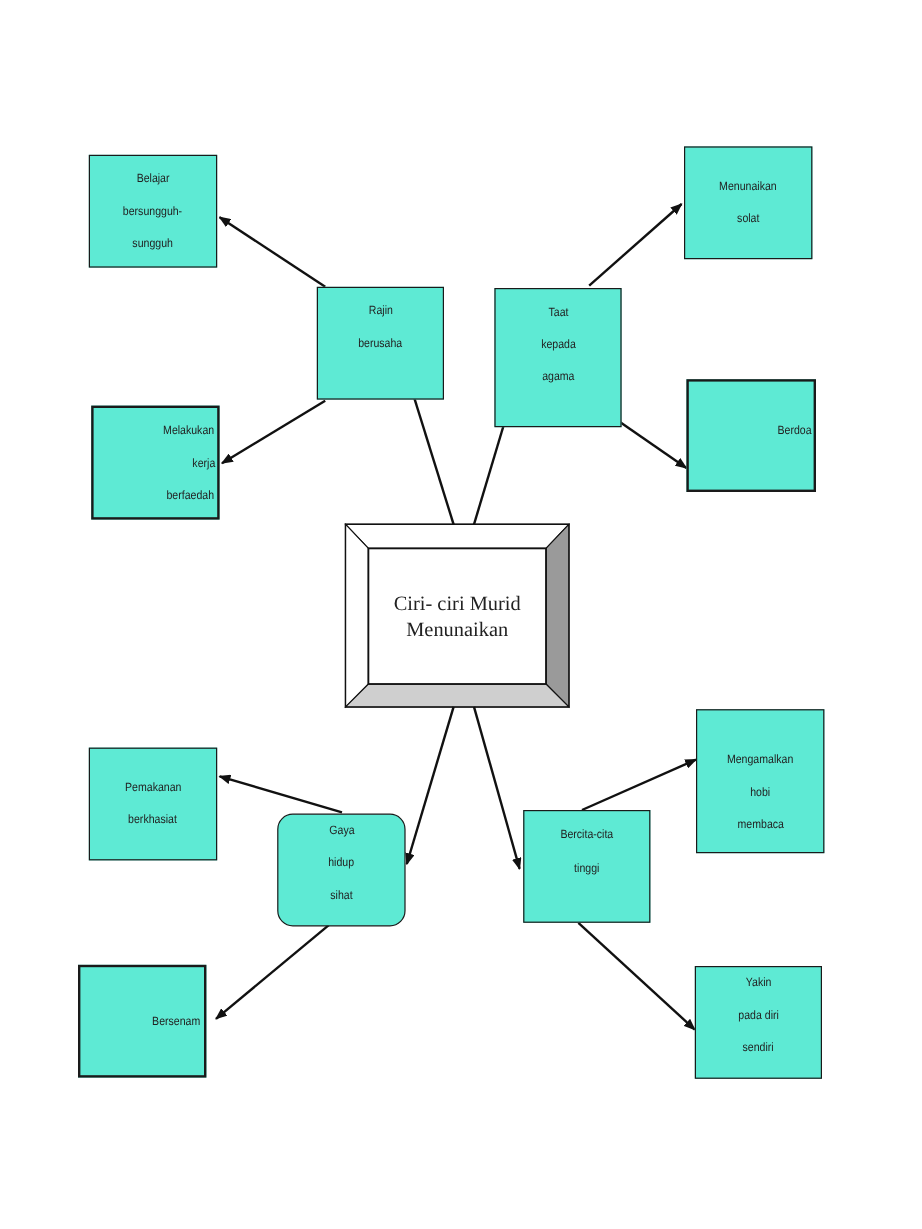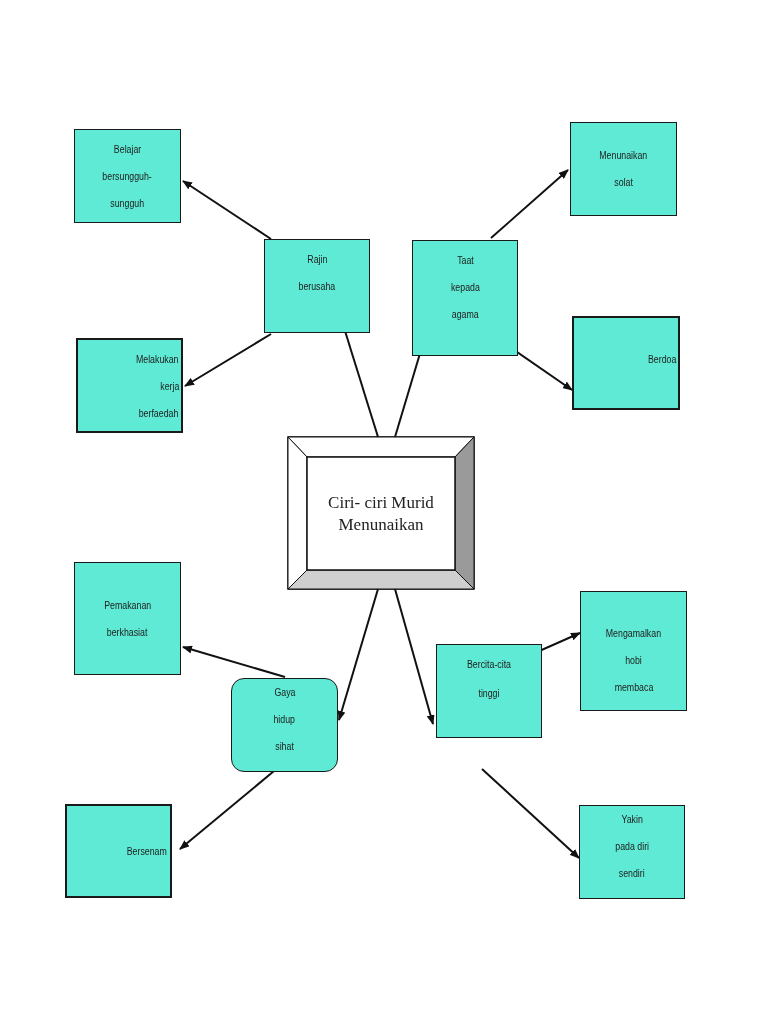--- a/index.html
+++ b/index.html
@@ -139,30 +139,30 @@
 <div class="node thick" style="left:572px; top:316px; width:108px; height:94px; padding-top:0; justify-content:flex-start;padding-left:16px;">
   <span class="line" style="margin-top:28px;">Berdoa</span>
 </div>
 
 <div class="node" style="left:231px; top:678px; width:107px; height:94px;border-radius:13px;">
   <span class="line" style="line-height:27px; margin-top:-6px;">Gaya</span>
   <span class="line">hidup</span>
   <span class="line">sihat</span>
 </div>
 
-<div class="node centered" style="left:74px; top:562px; width:107px; height:113px;">
+<div class="node centered" style="left:74px; top:623px; width:107px; height:94px;">
   <span class="line">Pemakanan</span>
   <span class="line">berkhasiat</span>
 </div>
 
 <div class="node thick centered" style="left:65px; top:804px; width:107px; height:94px;">
   <span class="line">Bersenam</span>
 </div>
 
-<div class="node" style="left:436px; top:644px; width:106px; height:94px;">
+<div class="node" style="left:436px; top:675px; width:106px; height:94px;">
   <span class="line">Bercita-cita</span>
   <span class="line" style="margin-top:2px;">tinggi</span>
 </div>
 
 <div class="node" style="left:580px; top:591px; width:107px; height:120px; padding-top:28px;">
   <span class="line">Mengamalkan</span>
   <span class="line">hobi</span>
   <span class="line">membaca</span>
 </div>
 

